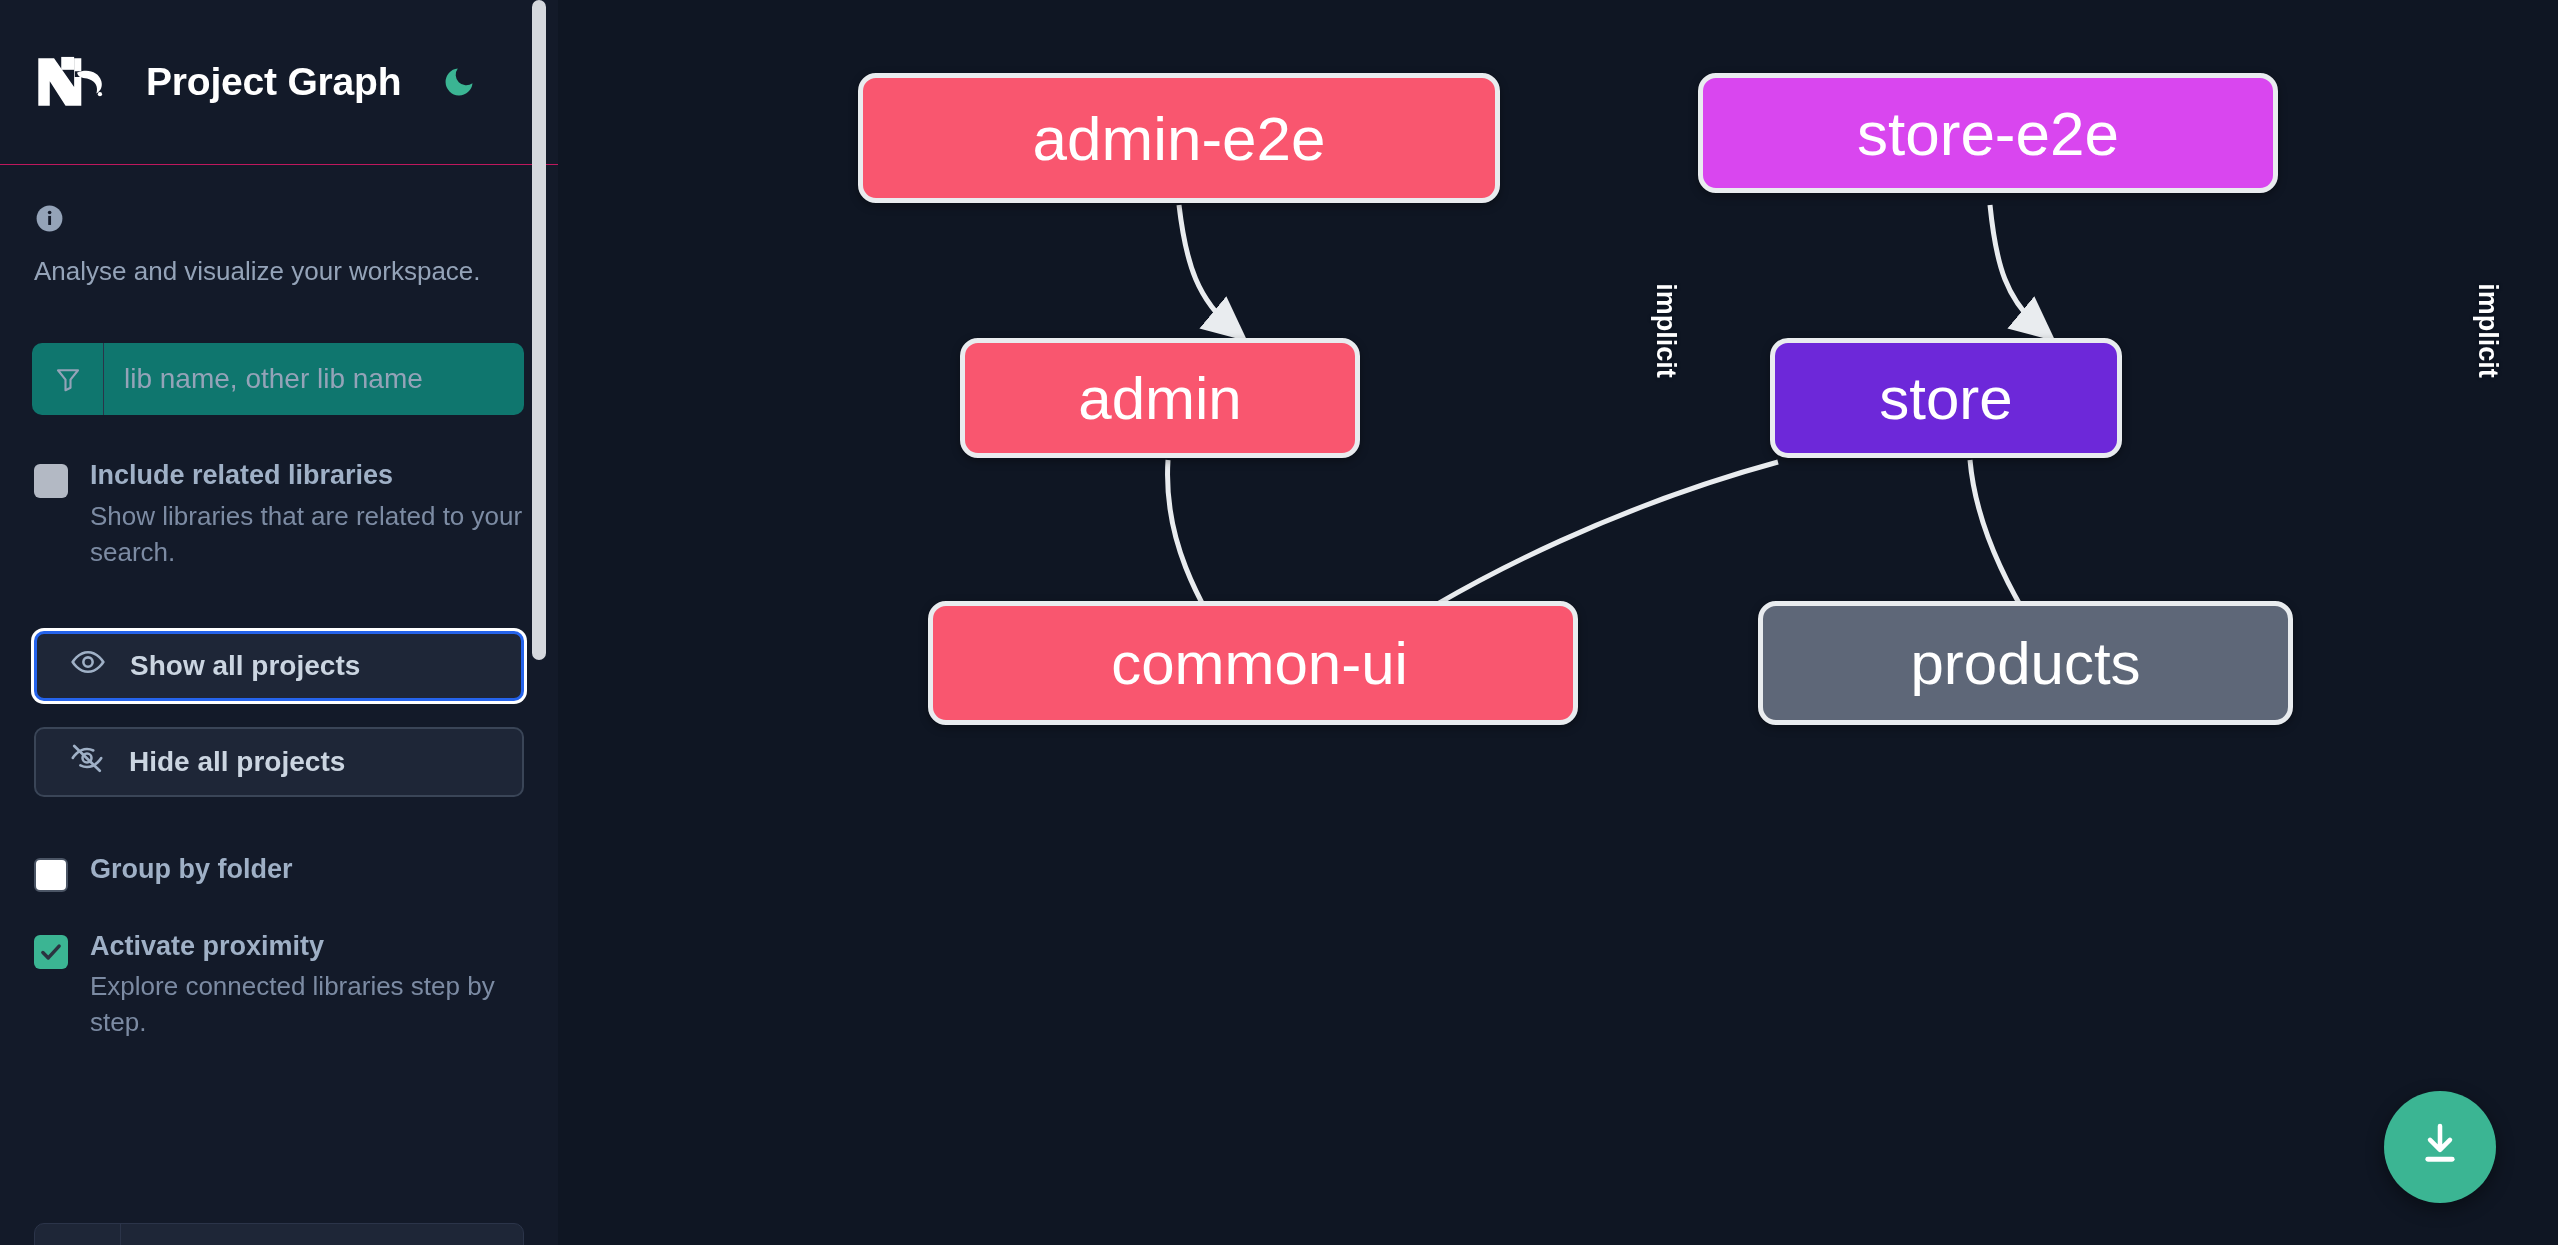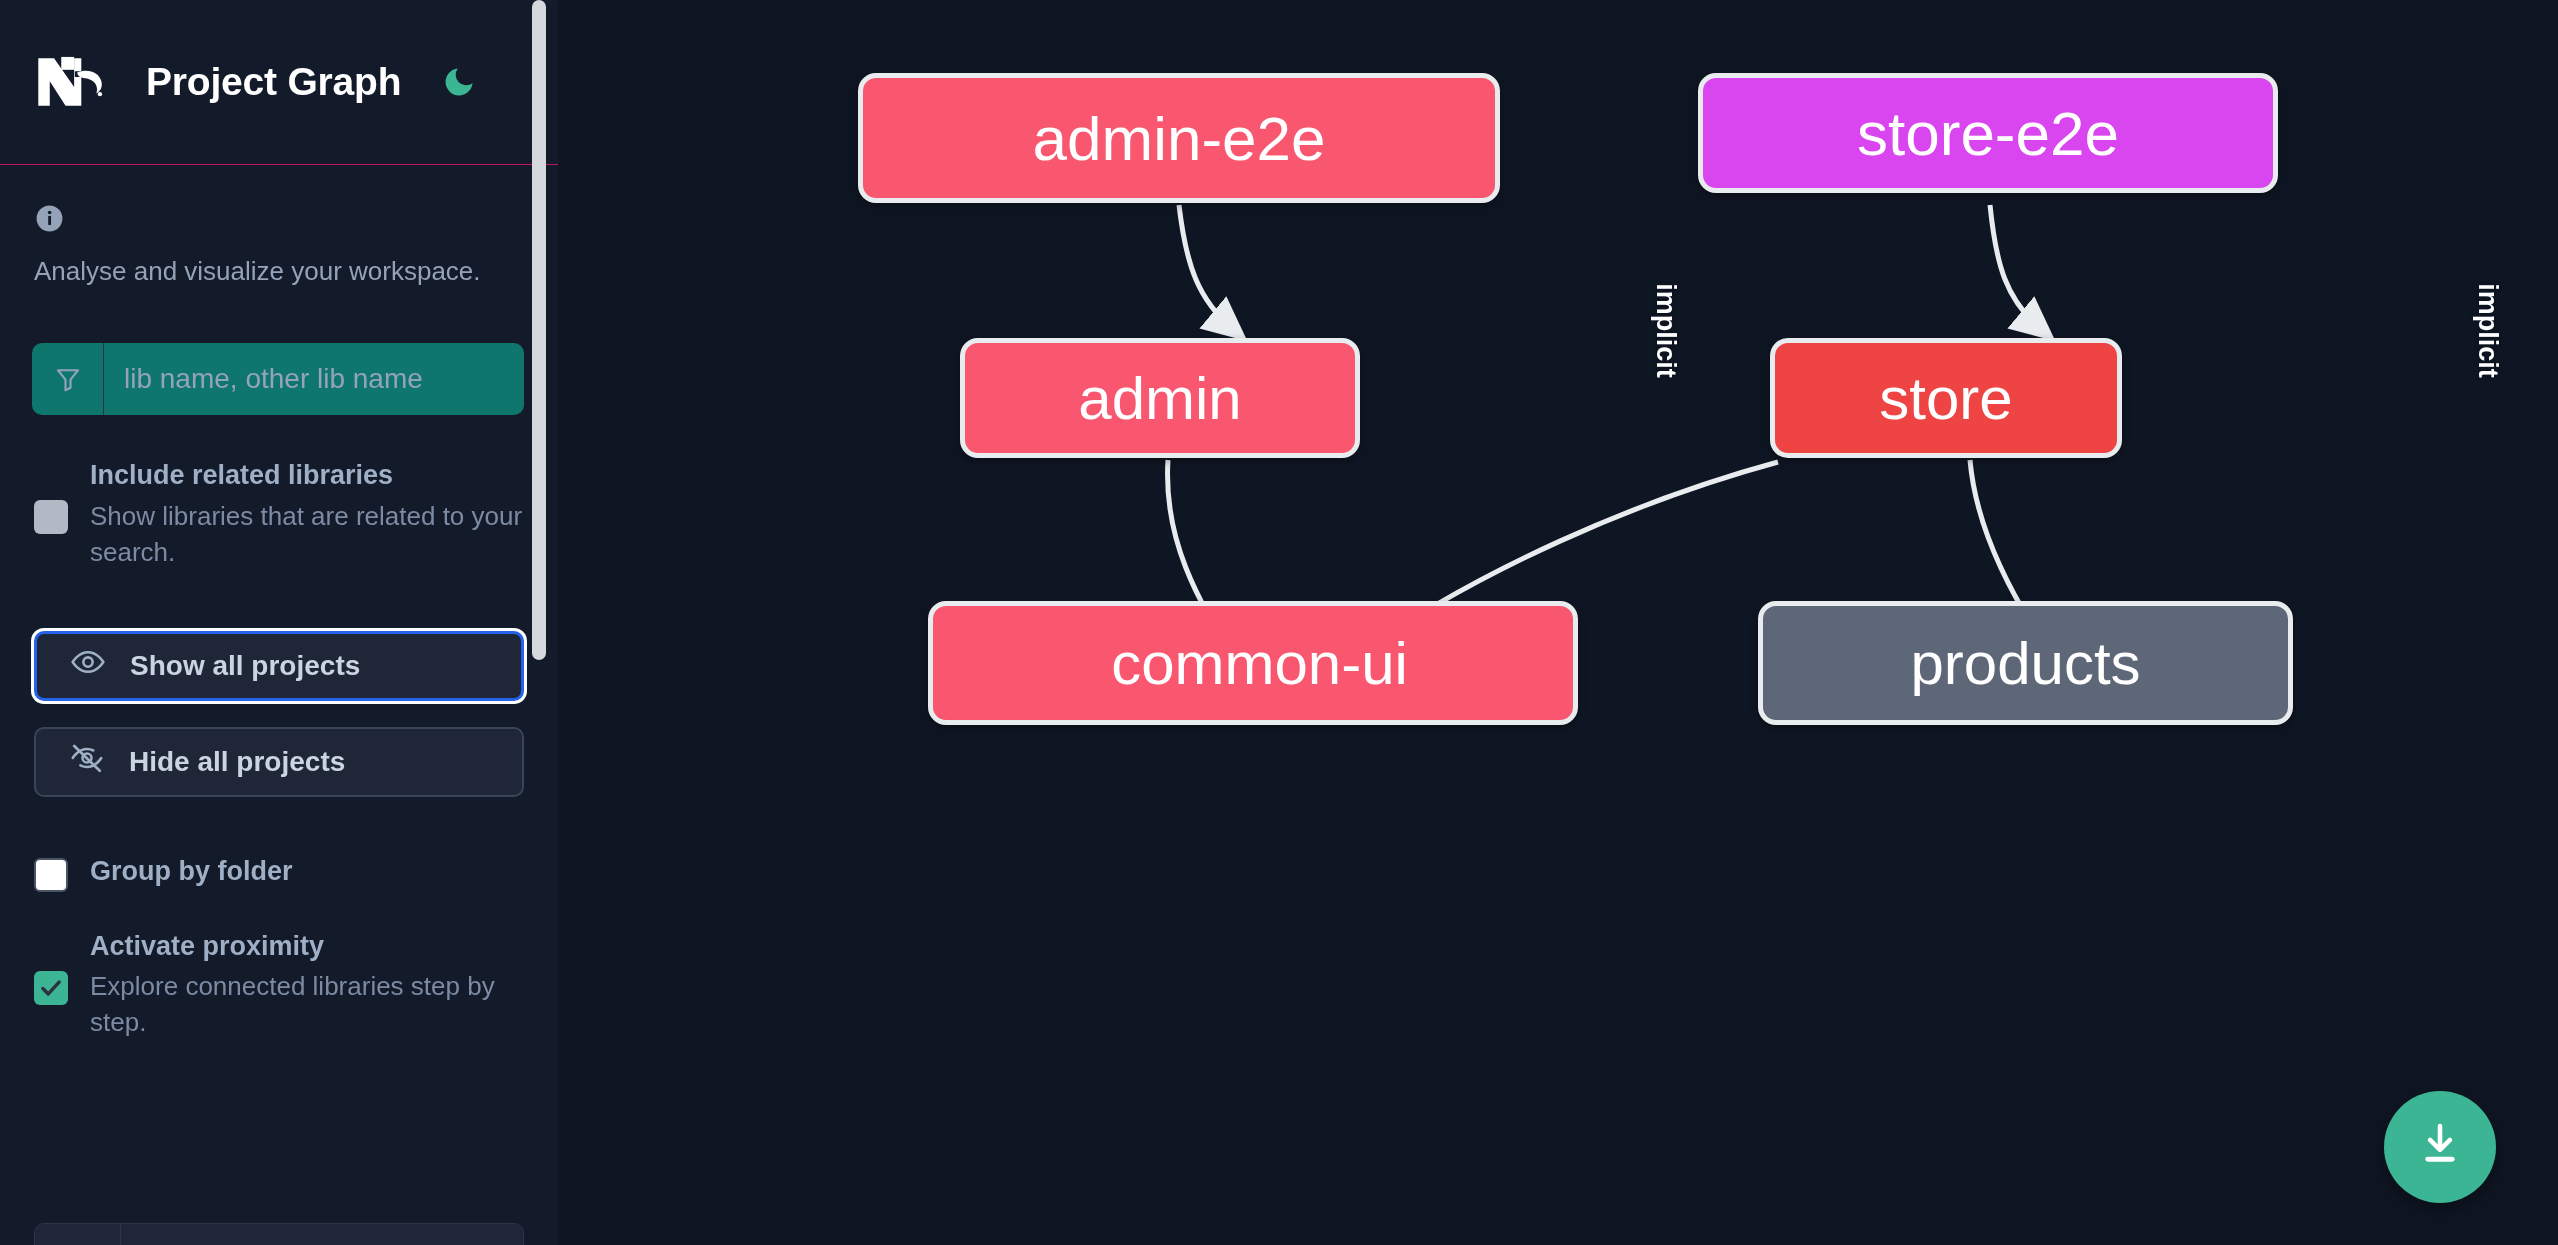--- a/index.html
+++ b/index.html
@@ -84,21 +84,20 @@
     font-family: "Liberation Sans", sans-serif;
     padding: 0 20px;
   }
   .filter-input::placeholder { color: #94a3b8; }
 
   .check-row {
     display: flex;
     padding: 0 34px;
     margin-top: 44px;
     gap: 22px;
-    align-items: center;
   }
   .check-row.tight { margin-top: 38px; }
   .cb {
     flex: 0 0 34px;
     width: 34px; height: 34px;
     border-radius: 6px;
     margin-top: 5px;
     cursor: pointer;
     position: relative;
   }
@@ -351,21 +350,21 @@
     </div>
 
     <div class="node" style="left:1140px; top:73px; width:580px; height:120px; background:#d946ef; font-size:62px;">
       <span class="node-label">store-e2e</span>
     </div>
 
     <div class="node" style="left:402px; top:338px; width:400px; height:120px; background:#f9566f; font-size:60px;">
       <span class="node-label">admin</span>
     </div>
 
-    <div class="node" style="left:1212px; top:338px; width:352px; height:120px; background:#ef4444; font-size:60px;">
+    <div class="node" style="left:1212px; top:338px; width:352px; height:120px; background:#6d28d9; font-size:60px;">
       <span class="node-label">store</span>
     </div>
 
     <div class="node" style="left:370px; top:601px; width:650px; height:124px; background:#f9566f; font-size:60px;padding-left:13px;">
       <span class="node-label">common-ui</span>
     </div>
 
     <div class="node" style="left:1200px; top:601px; width:535px; height:124px; background:#5e6778; font-size:60px;">
       <span class="node-label">products</span>
     </div>

